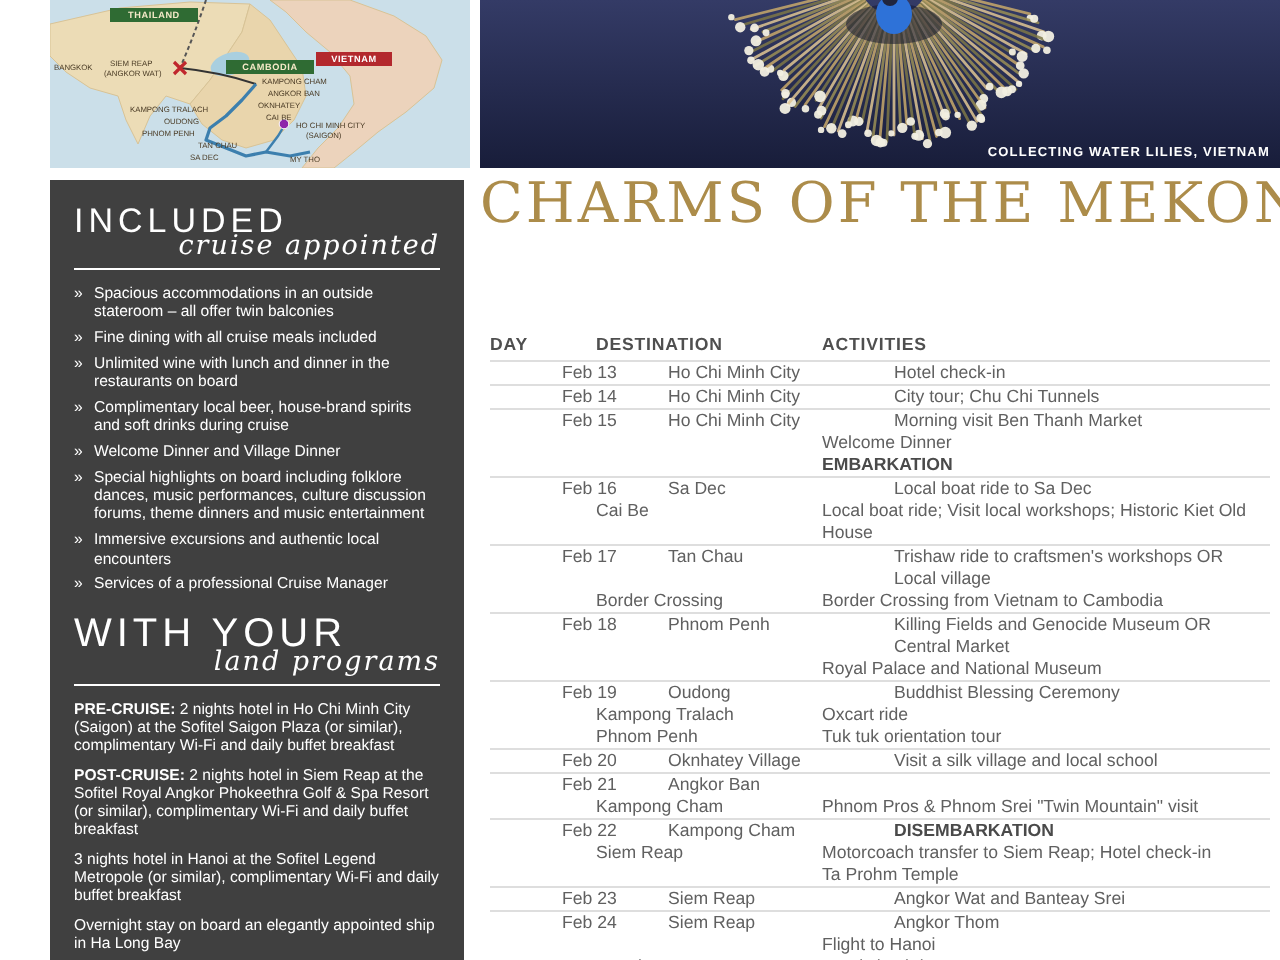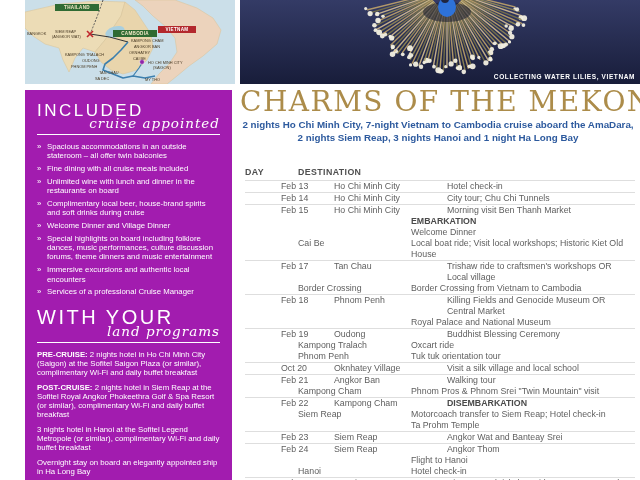--- a/index.html
+++ b/index.html
@@ -231,21 +231,21 @@
       <circle cx="130.1236162927319" cy="13.598357604730257" r="2.60" fill="#f2efe2" opacity="0.95"></circle>
       <line x1="189.53467692703205" y1="-5.645405879205981" x2="127.68666483570345" y2="9.775035455345872" stroke="#c8a96b" stroke-width="1.4" stroke-linecap="round" opacity="0.85"></line>
       <circle cx="125.68715315590116" cy="8.578115317230155" r="1.60" fill="#f2efe2" opacity="0.95"></circle>
       <ellipse cx="207" cy="12" rx="24" ry="10" fill="#141830" opacity="0.55"></ellipse>
       <ellipse cx="207" cy="7" rx="9" ry="10" fill="#2e72d8"></ellipse>
       <circle cx="205" cy="-1" r="4" fill="#20263f"></circle>
     </svg>
   <div class="photo-caption">COLLECTING WATER LILIES, VIETNAM</div>
 </div>
 
-<div class="sidebar" id="sidebar" style="background: #a21caf;">
+<div class="sidebar" id="sidebar" style="background: #404040;">
   <div class="sb-head">INCLUDED</div>
   <div class="sb-script">cruise appointed</div>
   <hr class="sb-rule">
   <div id="features-list">
       <div class="feature">
         <span class="marker">»</span>
         <span class="ftext">Spacious accommodations in an outside stateroom – all offer twin balconies</span>
       </div>
       <div class="feature">
         <span class="marker">»</span>
@@ -282,56 +282,58 @@
   <div id="programs-list">
       <div class="program"><b class="plead">PRE-CRUISE: </b>2 nights hotel in Ho Chi Minh City (Saigon) at the Sofitel Saigon Plaza (or similar), complimentary Wi-Fi and daily buffet breakfast</div>
       <div class="program"><b class="plead">POST-CRUISE: </b>2 nights hotel in Siem Reap at the Sofitel Royal Angkor Phokeethra Golf &amp; Spa Resort (or similar), complimentary Wi-Fi and daily buffet breakfast</div>
       <div class="program">3 nights hotel in Hanoi at the Sofitel Legend Metropole (or similar), complimentary Wi-Fi and daily buffet breakfast</div>
       <div class="program">Overnight stay on board an elegantly appointed ship in Ha Long Bay</div>
     </div>
 </div>
 
 <div class="main">
   <div class="title" id="page-title" style="color: rgb(172, 140, 74);">CHARMS OF THE MEKONG</div>
-  <div class="desc" id="trip-desc" style="color: rgb(45, 90, 158);">
-    <div>2 nights Ho Chi Minh City, 7-night Vietnam to Cambodia cruise aboard the AmaDara,</div>
-    <div>2 nights Siem Reap, 3 nights Hanoi and 1 night Ha Long Bay</div>
-  </div>
 </div>
 
 <div class="itin">
   <div class="thead">
     <div>DAY</div>
     <div>DESTINATION</div>
+    <div>ACTIVITIES</div>
   </div>
   <div id="itinerary-body">
       <div class="tline first">
         <div class="c-day">Feb 13</div>
         <div class="c-dest">Ho Chi Minh City</div>
         <div class="c-act">Hotel check-in</div>
       </div>
       <div class="tline first">
         <div class="c-day">Feb 14</div>
         <div class="c-dest">Ho Chi Minh City</div>
         <div class="c-act">City tour; Chu Chi Tunnels</div>
       </div>
       <div class="tline first">
         <div class="c-day">Feb 15</div>
         <div class="c-dest">Ho Chi Minh City</div>
         <div class="c-act">Morning visit Ben Thanh Market</div>
       </div>
       <div class="tline">
         <div class="c-day"></div>
         <div class="c-dest"></div>
+        <div class="c-act">Welcome Dinner</div>
+      </div>
+      <div class="tline">
+        <div class="c-day"></div>
+        <div class="c-dest"></div>
         <div class="c-act b">EMBARKATION</div>
       </div>
-      <div class="tline">
-        <div class="c-day"></div>
-        <div class="c-dest"></div>
-        <div class="c-act">Welcome Dinner</div>
+      <div class="tline first">
+        <div class="c-day">Feb 16</div>
+        <div class="c-dest">Sa Dec</div>
+        <div class="c-act">Local boat ride to Sa Dec</div>
       </div>
       <div class="tline">
         <div class="c-day"></div>
         <div class="c-dest">Cai Be</div>
         <div class="c-act">Local boat ride; Visit local workshops; Historic Kiet Old House</div>
       </div>
       <div class="tline first">
         <div class="c-day">Feb 17</div>
         <div class="c-dest">Tan Chau</div>
         <div class="c-act">Trishaw ride to craftsmen's workshops OR Local village</div>
@@ -360,28 +362,27 @@
         <div class="c-day"></div>
         <div class="c-dest">Kampong Tralach</div>
         <div class="c-act">Oxcart ride</div>
       </div>
       <div class="tline">
         <div class="c-day"></div>
         <div class="c-dest">Phnom Penh</div>
         <div class="c-act">Tuk tuk orientation tour</div>
       </div>
       <div class="tline first">
-        <div class="c-day">Oct 20</div>
+        <div class="c-day">Feb 20</div>
         <div class="c-dest">Oknhatey Village</div>
         <div class="c-act">Visit a silk village and local school</div>
       </div>
       <div class="tline first">
         <div class="c-day">Feb 21</div>
         <div class="c-dest">Angkor Ban</div>
-        <div class="c-act">Walking tour</div>
       </div>
       <div class="tline">
         <div class="c-day"></div>
         <div class="c-dest">Kampong Cham</div>
         <div class="c-act">Phnom Pros &amp; Phnom Srei "Twin Mountain" visit</div>
       </div>
       <div class="tline first">
         <div class="c-day">Feb 22</div>
         <div class="c-dest">Kampong Cham</div>
         <div class="c-act b">DISEMBARKATION</div>

